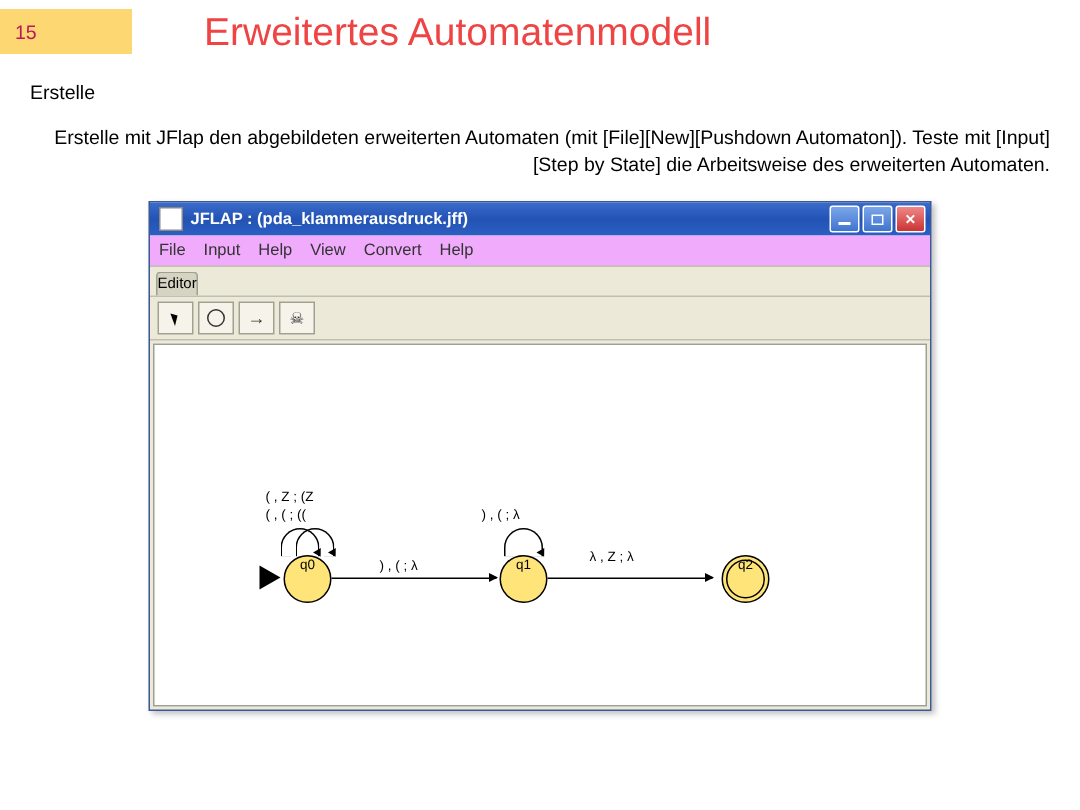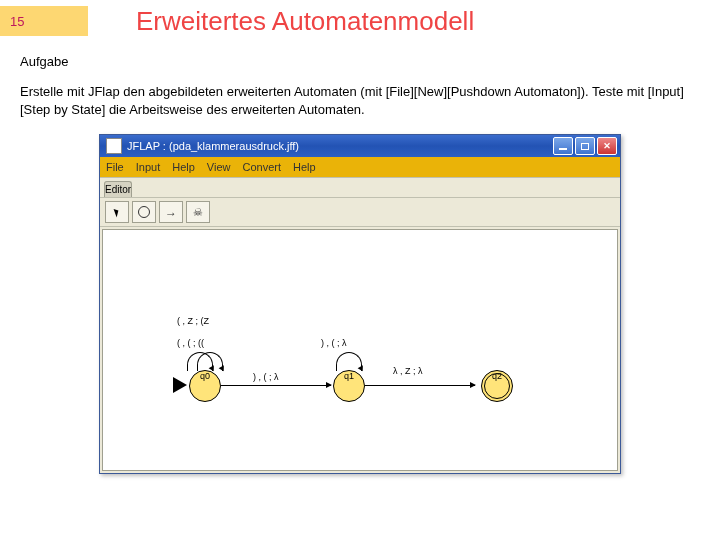--- a/index.html
+++ b/index.html
@@ -38,39 +38,40 @@
     padding: 12px 20px 0 20px;
   }
   .section-label {
     font-size: 13px;
     margin-bottom: 14px;
   }
   .task-text {
     font-size: 13px;
     line-height: 1.35;
     margin-bottom: 16px;
+    text-align: right;
   }
 
   
   .jflap-window {
     width: 520px;
     margin: 0 auto;
     border: 1px solid #3b5998;
     box-shadow: 2px 2px 4px rgba(0,0,0,0.25);
     background: #ece9d8;
   }
   .titlebar {
     height: 22px;
     background: linear-gradient(to bottom, #3a6ccc, #2353b4 50%, #2b5fc2);
     display: flex;
     align-items: center;
     padding: 0 3px 0 6px;
     color: #fff;
     font-size: 11px;
-    font-weight: normal;
+    font-weight: bold;
   }
   .titlebar .icon-app {
     width: 14px; height: 14px;
     background: #fff;
     border: 1px solid #888;
     margin-right: 5px;
   }
   .titlebar .spacer { flex: 1; }
   .winbtn {
     width: 18px; height: 16px;
@@ -85,21 +86,21 @@
     color: #fff;
   }
   .winbtn.min, .winbtn.max { background: linear-gradient(to bottom, #7ba7e8, #3f74d0); }
   .winbtn.close { background: linear-gradient(to bottom, #e88, #c33); }
   .winbtn.min::before { content:""; width:8px; height:2px; background:#fff; margin-top:6px;}
   .winbtn.max::before { content:""; width:8px; height:7px; border:1px solid #fff; box-sizing:border-box;}
   .winbtn.close::before { content:"✕"; font-size:9px; line-height:1;}
 
   .menubar {
     height: 20px;
-    background: #eab308;
+    background: #f0abfc;
     border-bottom: 1px solid #c0c0b0;
     display: flex;
     align-items: center;
     padding-left: 6px;
     font-size: 11px;
     gap: 12px;
   }
   .menubar span { color: #333; }
 
   .toolbar-row {
@@ -208,21 +209,21 @@
 <body>
 
 <div class="slide-header">
   <div class="slide-number">
     <span>15</span>
   </div>
   <div class="slide-title">Erweitertes Automatenmodell</div>
 </div>
 
 <div class="body">
-  <div class="section-label">Aufgabe</div>
+  <div class="section-label">Erstelle</div>
   <div class="task-text">Erstelle mit JFlap den abgebildeten erweiterten Automaten (mit [File][New][Pushdown Automaton]). Teste mit [Input][Step by State] die Arbeitsweise des erweiterten Automaten.</div>
 
   <div class="jflap-window">
     <div class="titlebar">
       <div class="icon-app"></div>
       <span>JFLAP : (pda_klammerausdruck.jff)</span>
       <div class="spacer"></div>
       <div class="winbtn min"></div>
       <div class="winbtn max"></div>
       <div class="winbtn close"></div>
@@ -259,21 +260,21 @@
     <div class="canvas">
 
       <div class="start-arrow" style="left:70px; top:147px;"></div>
 
       <div class="state" style="left:86px; top:140px;">
         <span>q0</span>
       </div>
 
       <div class="loop" style="left:84px; top:122px;"></div>
       <div class="loop" style="left:94px; top:122px;"></div>
-      <div class="tlabel" style="left:74px; top:86px;">( , Z ; (Z</div>
+      <div class="tlabel" style="left:74px; top:96px;">( , Z ; (Z</div>
       <div class="tlabel" style="left:74px; top:108px;">( , ( ; ((</div>
 
       <div class="edge-line" style="left:118px; top:155px; width:110px;"></div>
       <div class="tlabel" style="left:150px; top:142px;">) , ( ; λ</div>
 
       <div class="state" style="left:230px; top:140px;">
         <span>q1</span>
       </div>
 
       <div class="loop" style="left:233px; top:122px;"></div>

